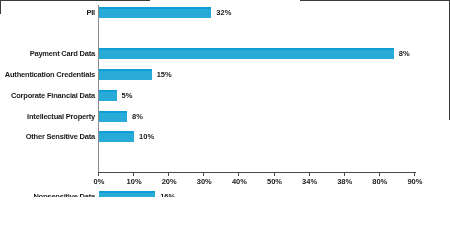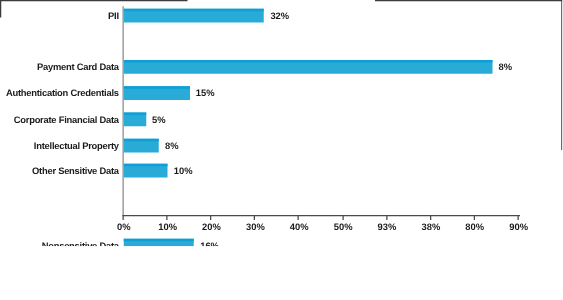--- a/index.html
+++ b/index.html
@@ -166,20 +166,20 @@
     <div class="tick-label" style="left: 134.1px;">10%</div>
     <div class="tick" style="left: 168.2px; background: rgb(74, 74, 74);"></div>
     <div class="tick-label" style="left: 169.2px;">20%</div>
     <div class="tick" style="left: 203.3px; background: rgb(74, 74, 74);"></div>
     <div class="tick-label" style="left: 204.3px;">30%</div>
     <div class="tick" style="left: 238.4px; background: rgb(74, 74, 74);"></div>
     <div class="tick-label" style="left: 239.4px;">40%</div>
     <div class="tick" style="left: 273.5px; background: rgb(74, 74, 74);"></div>
     <div class="tick-label" style="left: 274.5px;">50%</div>
     <div class="tick" style="left: 308.6px; background: rgb(74, 74, 74);"></div>
-    <div class="tick-label" style="left: 309.6px;">93%</div>
+    <div class="tick-label" style="left: 309.6px;">34%</div>
     <div class="tick" style="left: 343.7px; background: rgb(74, 74, 74);"></div>
     <div class="tick-label" style="left: 344.7px;">38%</div>
     <div class="tick" style="left: 378.8px; background: rgb(74, 74, 74);"></div>
     <div class="tick-label" style="left: 379.8px;">80%</div>
     <div class="tick" style="left: 413.9px; background: rgb(74, 74, 74);"></div>
     <div class="tick-label" style="left: 414.9px;">90%</div>
   </div>
 
 </body></html>

